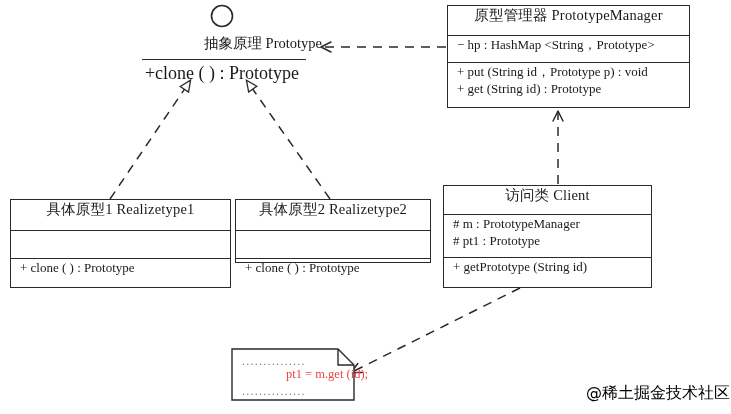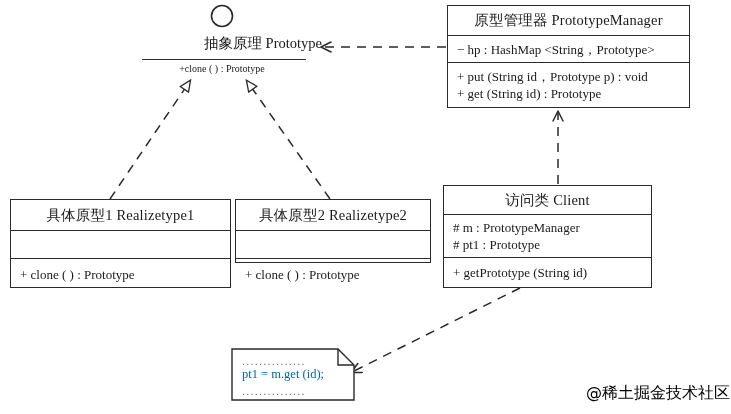--- a/index.html
+++ b/index.html
@@ -28,21 +28,21 @@
     position: absolute;
     border: 1.4px solid #2a2a2a;
     background: #ffffff;
     box-sizing: border-box;
   }
   .cls .comp {
     border-bottom: 1.4px solid #2a2a2a;
     box-sizing: border-box;
     display: flex;
     flex-direction: column;
-    justify-content: center;
+    justify-content: flex-start;
   }
   .cls .comp.last { border-bottom: none; font-family: Liberation Serif, serif; }
   .cls .title {
     text-align: center;
     font-size: 14.5px;
     letter-spacing: 0.2px;
   }
   .cls .row {
     font-size: 13px;
     padding-left: 9px;
@@ -51,34 +51,35 @@
   }
   .iface-title {
     position: absolute;
     text-align: right;
     font-size: 14.5px;
     white-space: nowrap;
   }
   .iface-op {
     position: absolute;
     text-align: center;
-    font-size: 10px;
+    font-size: 18px;
     white-space: nowrap;
   }
   .iface-rule {
     position: absolute;
     height: 0;
     border-top: 1.6px solid #2a2a2a;
   }
   .note-text {
     position: absolute;
     font-size: 12.5px;
     white-space: nowrap;
     font-family: "Liberation Serif", "DejaVu Serif", serif;
-    color: #0369a1;
+    color: #ef4444;
+    margin-left: 44px;
   }
   .note-dots {
     position: absolute;
     font-size: 11px;
     letter-spacing: 1.2px;
     color: #6f6f6f;
     white-space: nowrap;
     font-family: "Liberation Sans", sans-serif;
   }
   .watermark {

